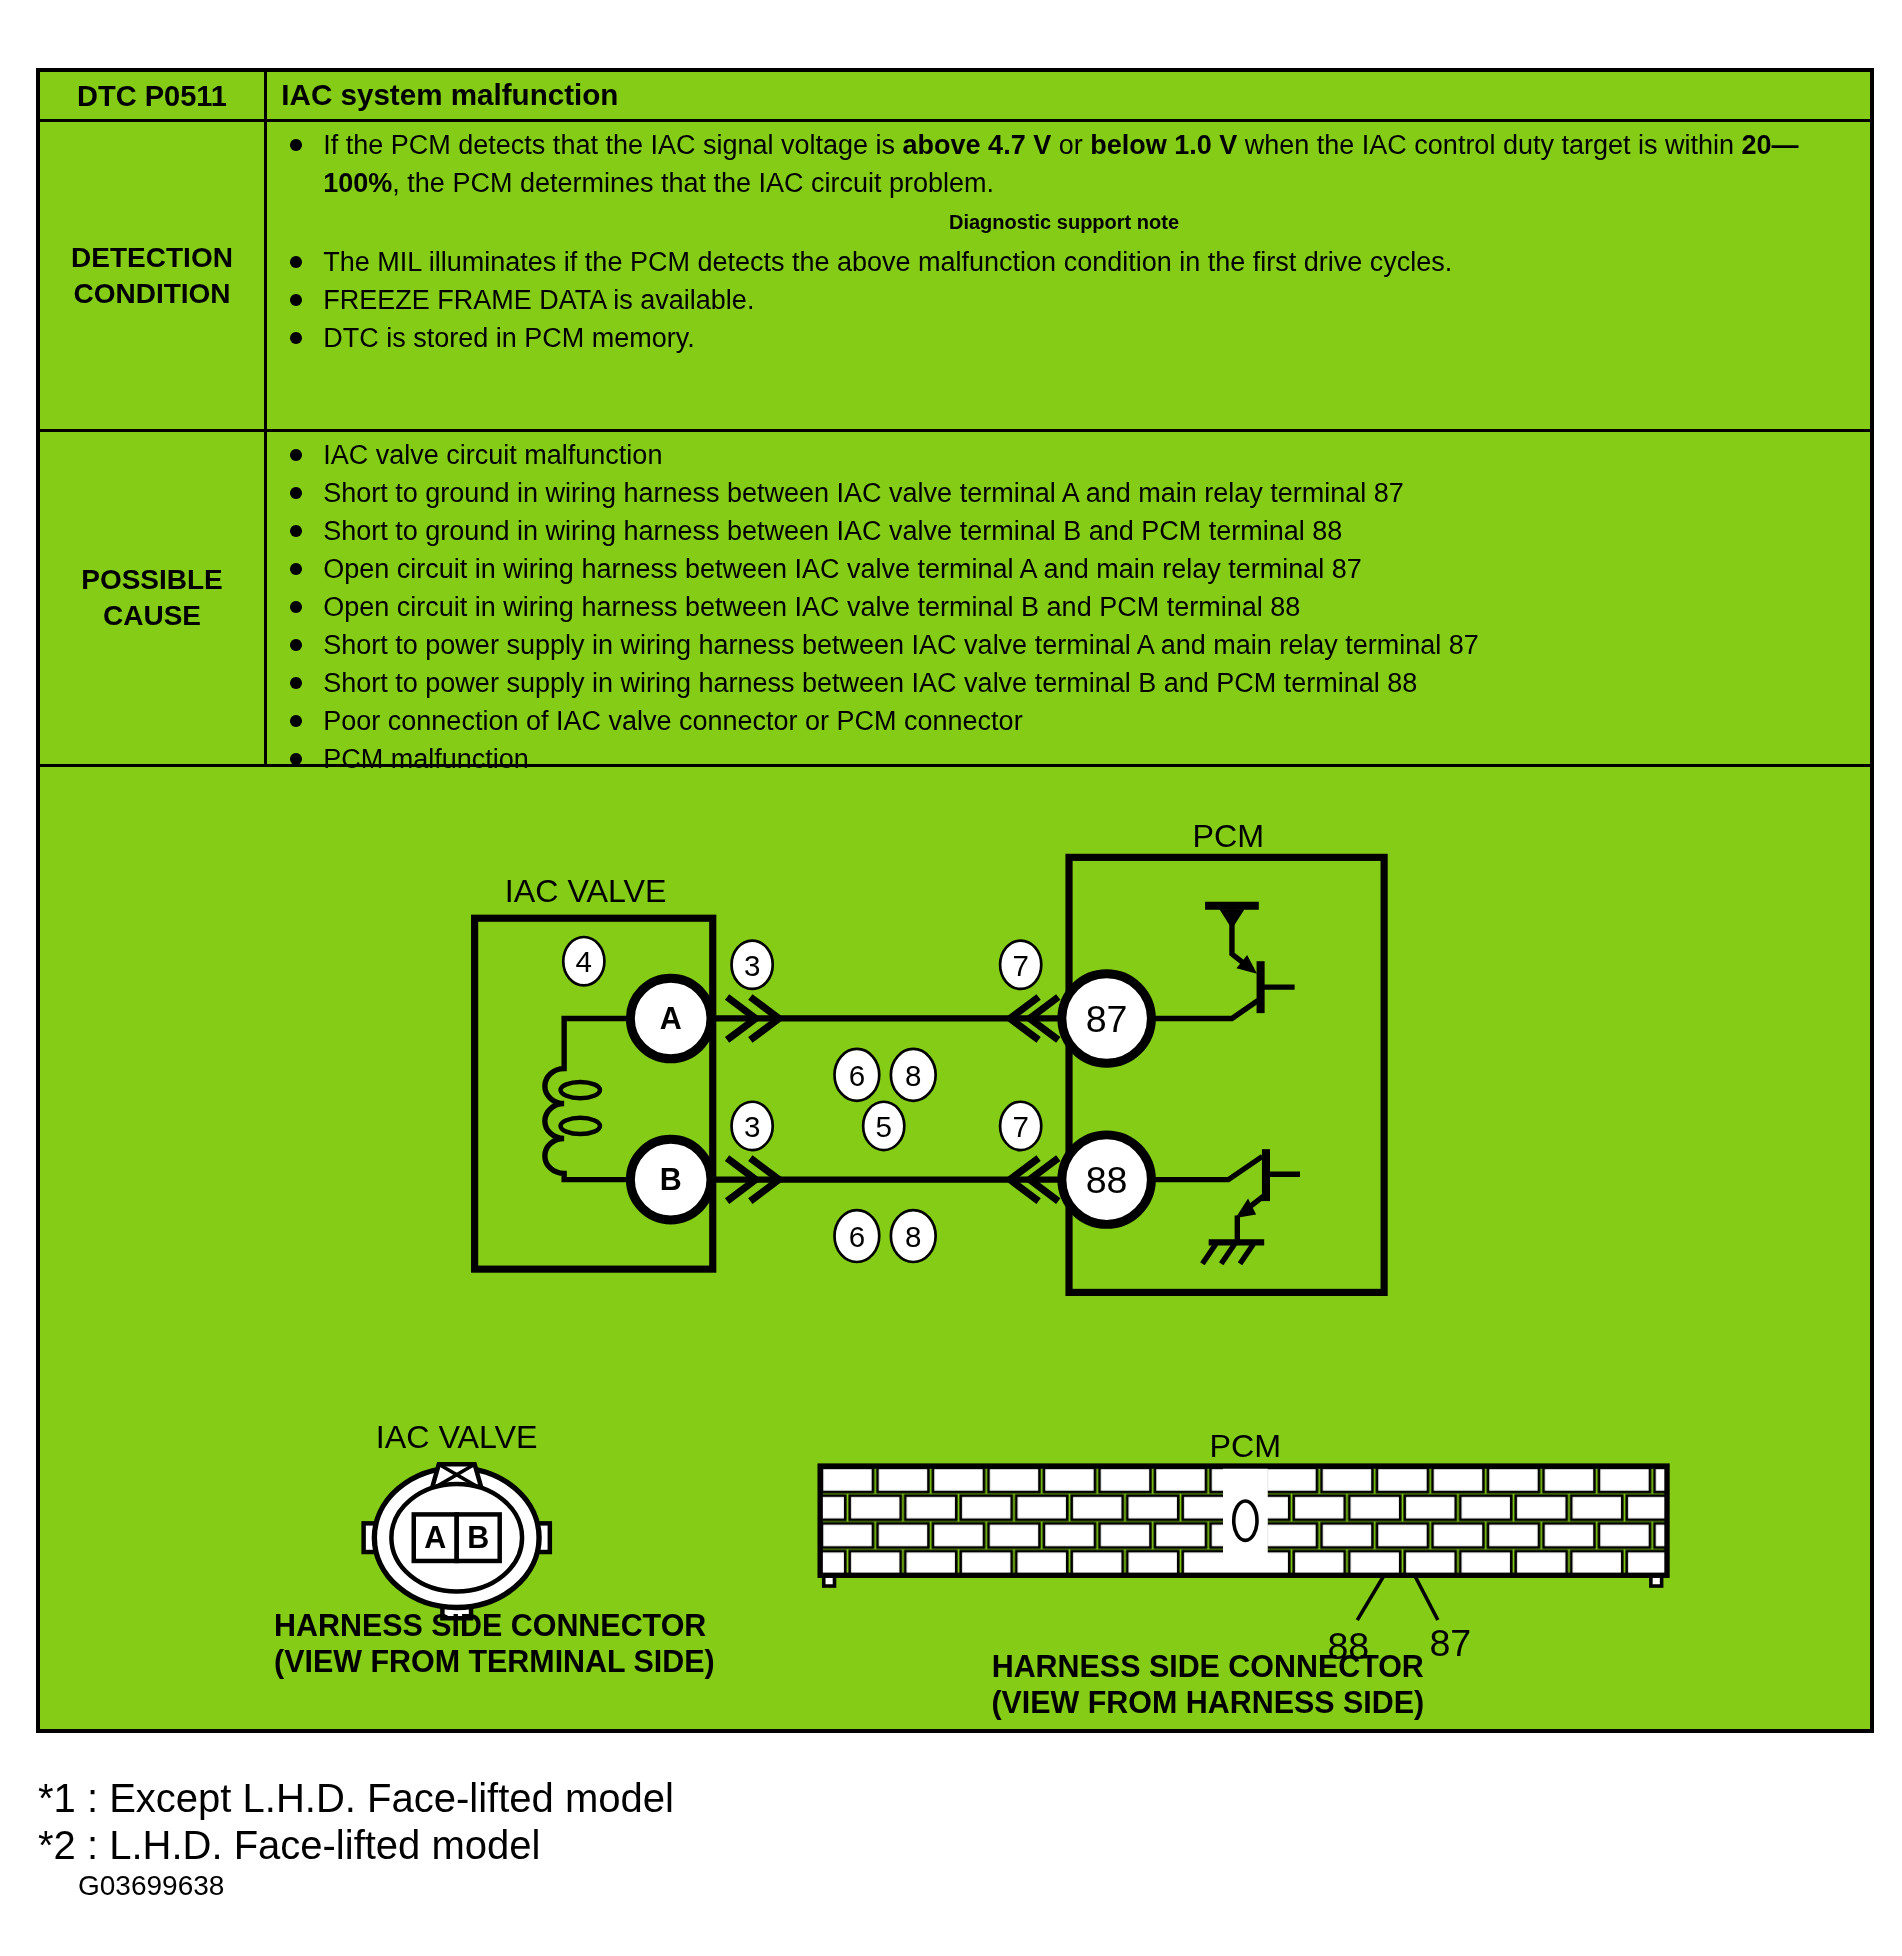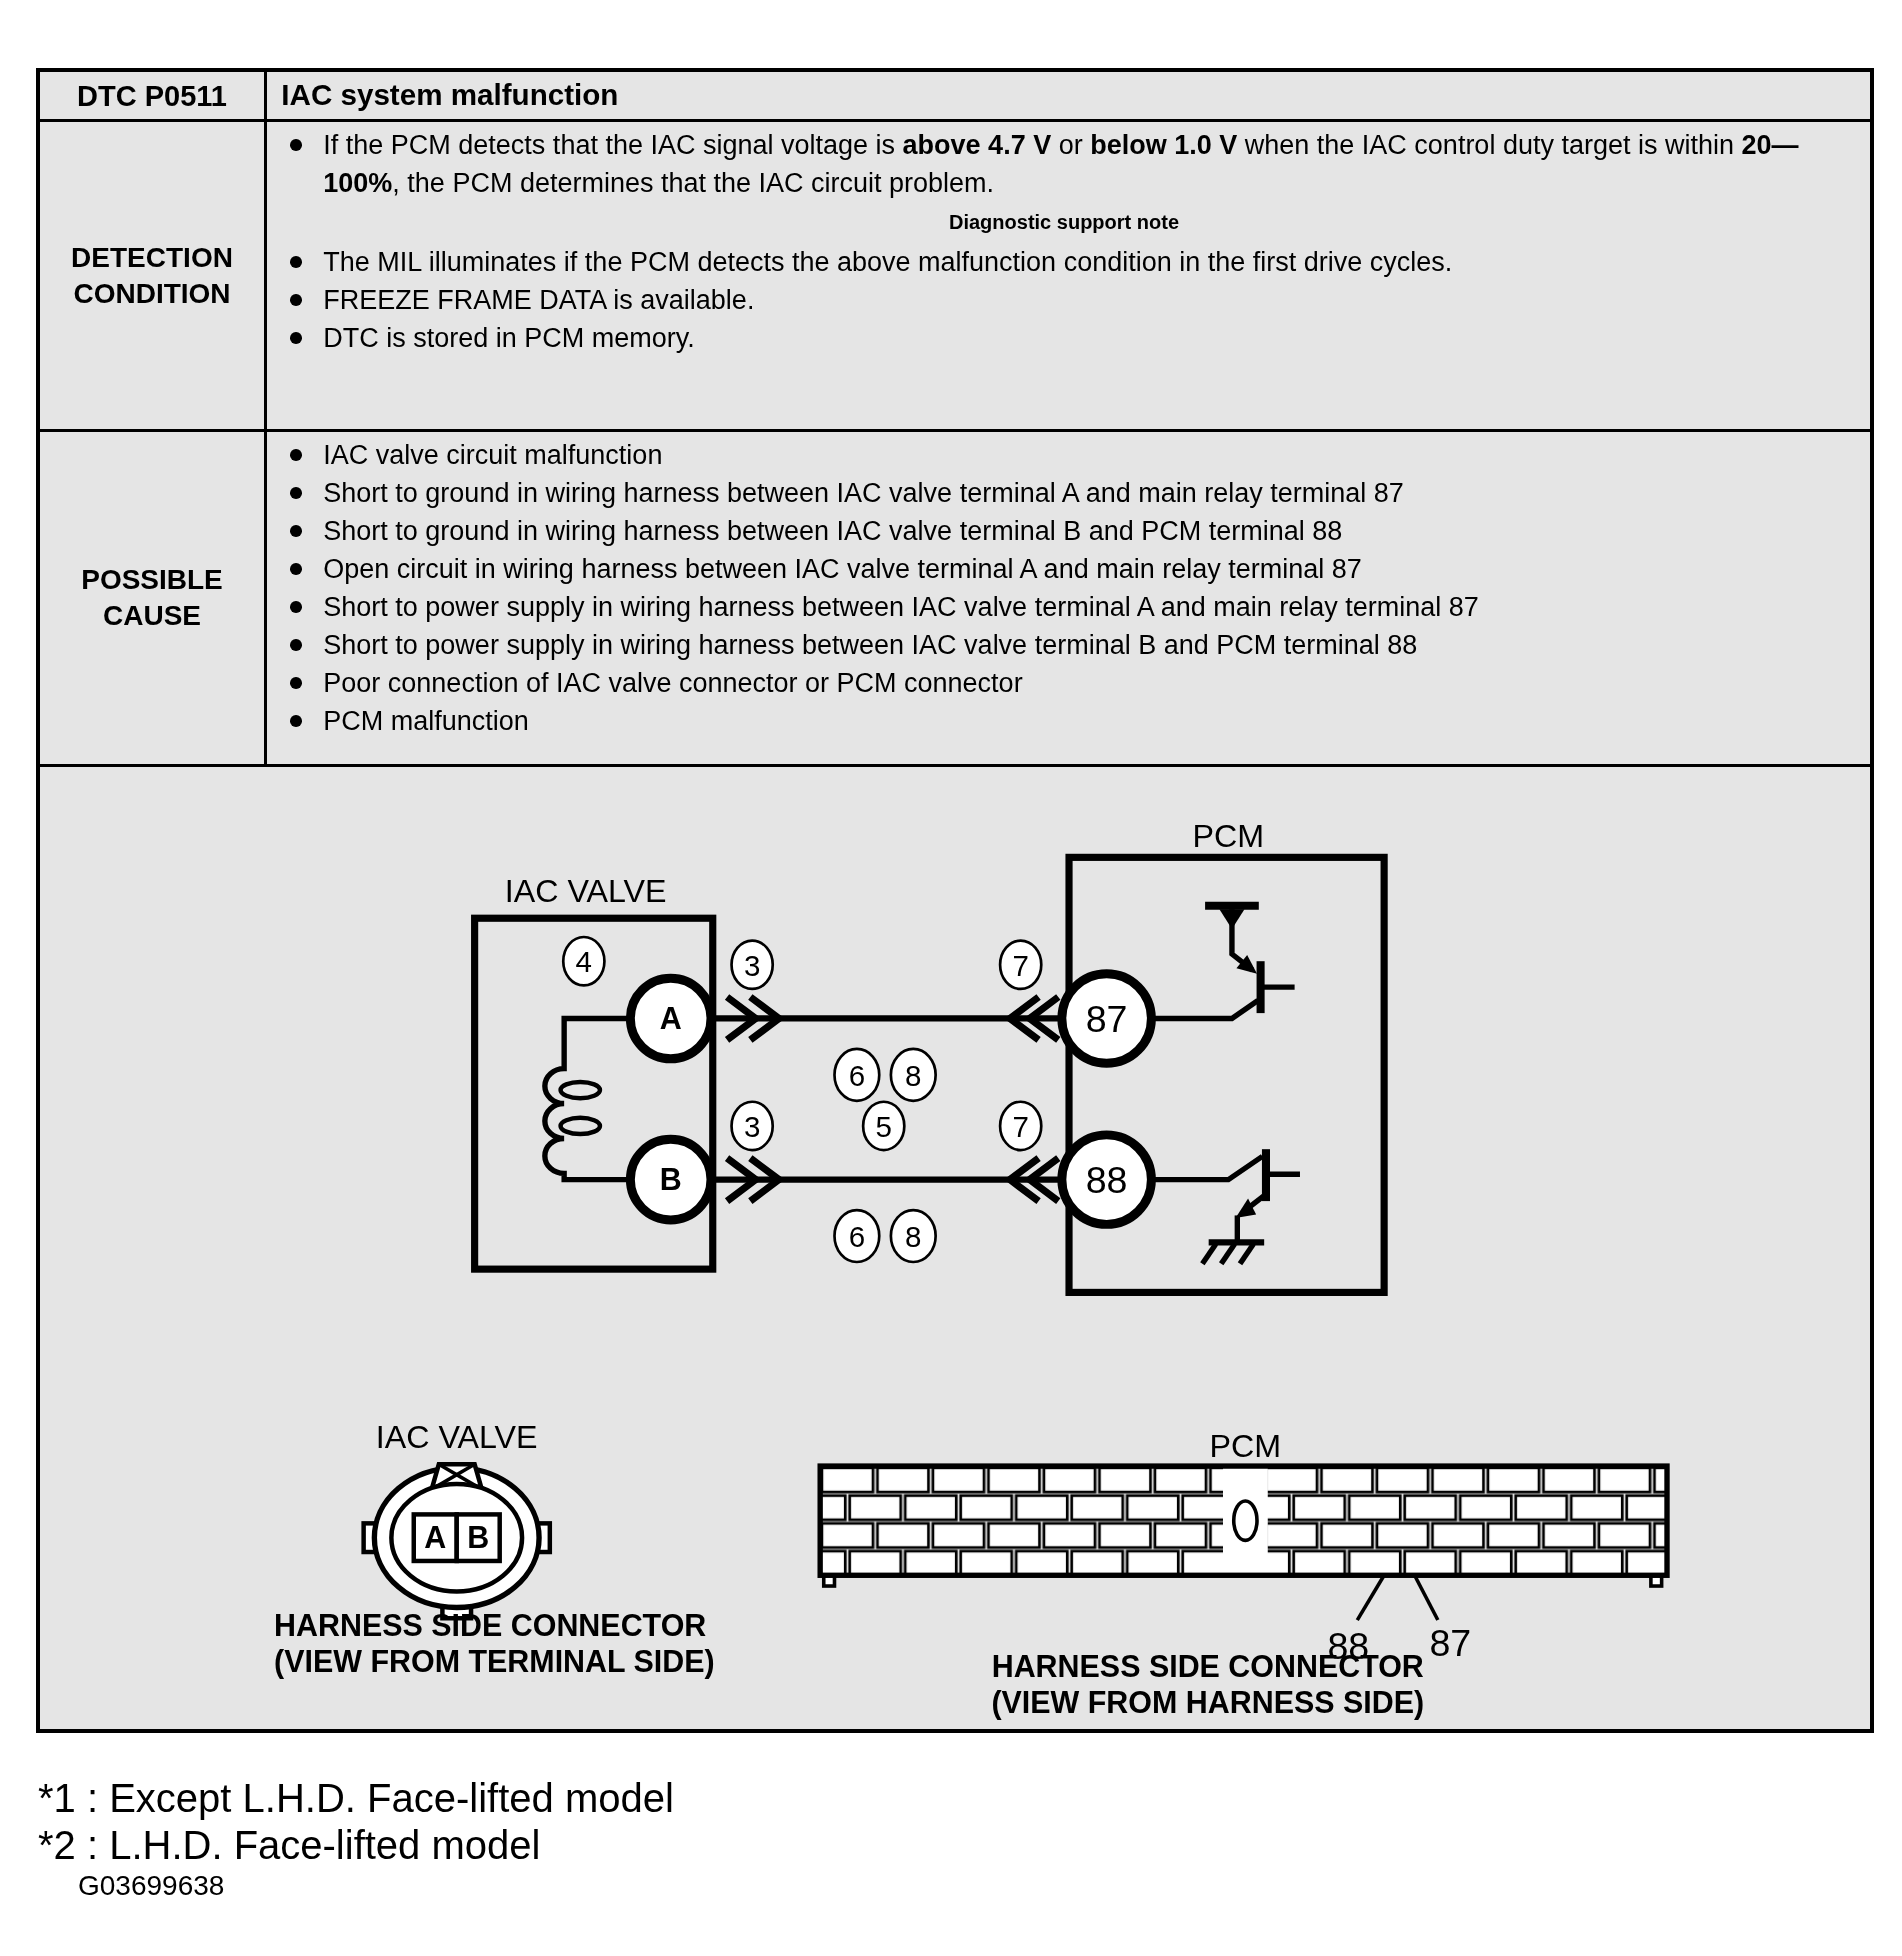--- a/index.html
+++ b/index.html
@@ -4,21 +4,21 @@
 <style>
   html,body{margin:0;padding:0;background:#ffffff;}
   body{
     position:relative;
     width:1902px;height:1957px;
     font-family:"Liberation Sans", sans-serif;
     color:#000;
   }
   .doc-table{
     position:absolute;left:36px;top:68px;width:1838px;
-    border:4.5px solid #000;box-sizing:border-box;background:#e5e5e5;
+    border:4.5px solid #000;box-sizing:border-box;background:#84cc16;
   }
   .tr{display:flex;box-sizing:border-box;}
   .tr + .tr{border-top:3.6px solid #000;}
   .cell-label{
     flex:0 0 227px;width:227px;box-sizing:border-box;
     border-right:3.6px solid #000;
     display:flex;align-items:center;justify-content:center;
     text-align:center;font-weight:bold;font-size:28px;line-height:36px;
     padding:0 16px;
   }
@@ -96,20 +96,24 @@
       <div class="bullet">
           <span class="dot"></span>
           <span>Short to ground in wiring harness between IAC valve terminal B and PCM terminal 88</span>
         </div>
       <div class="bullet">
           <span class="dot"></span>
           <span>Open circuit in wiring harness between IAC valve terminal A and main relay terminal 87</span>
         </div>
       <div class="bullet">
           <span class="dot"></span>
+          <span>Open circuit in wiring harness between IAC valve terminal B and PCM terminal 88</span>
+        </div>
+      <div class="bullet">
+          <span class="dot"></span>
           <span>Short to power supply in wiring harness between IAC valve terminal A and main relay terminal 87</span>
         </div>
       <div class="bullet">
           <span class="dot"></span>
           <span>Short to power supply in wiring harness between IAC valve terminal B and PCM terminal 88</span>
         </div>
       <div class="bullet">
           <span class="dot"></span>
           <span>Poor connection of IAC valve connector or PCM connector</span>
         </div>

